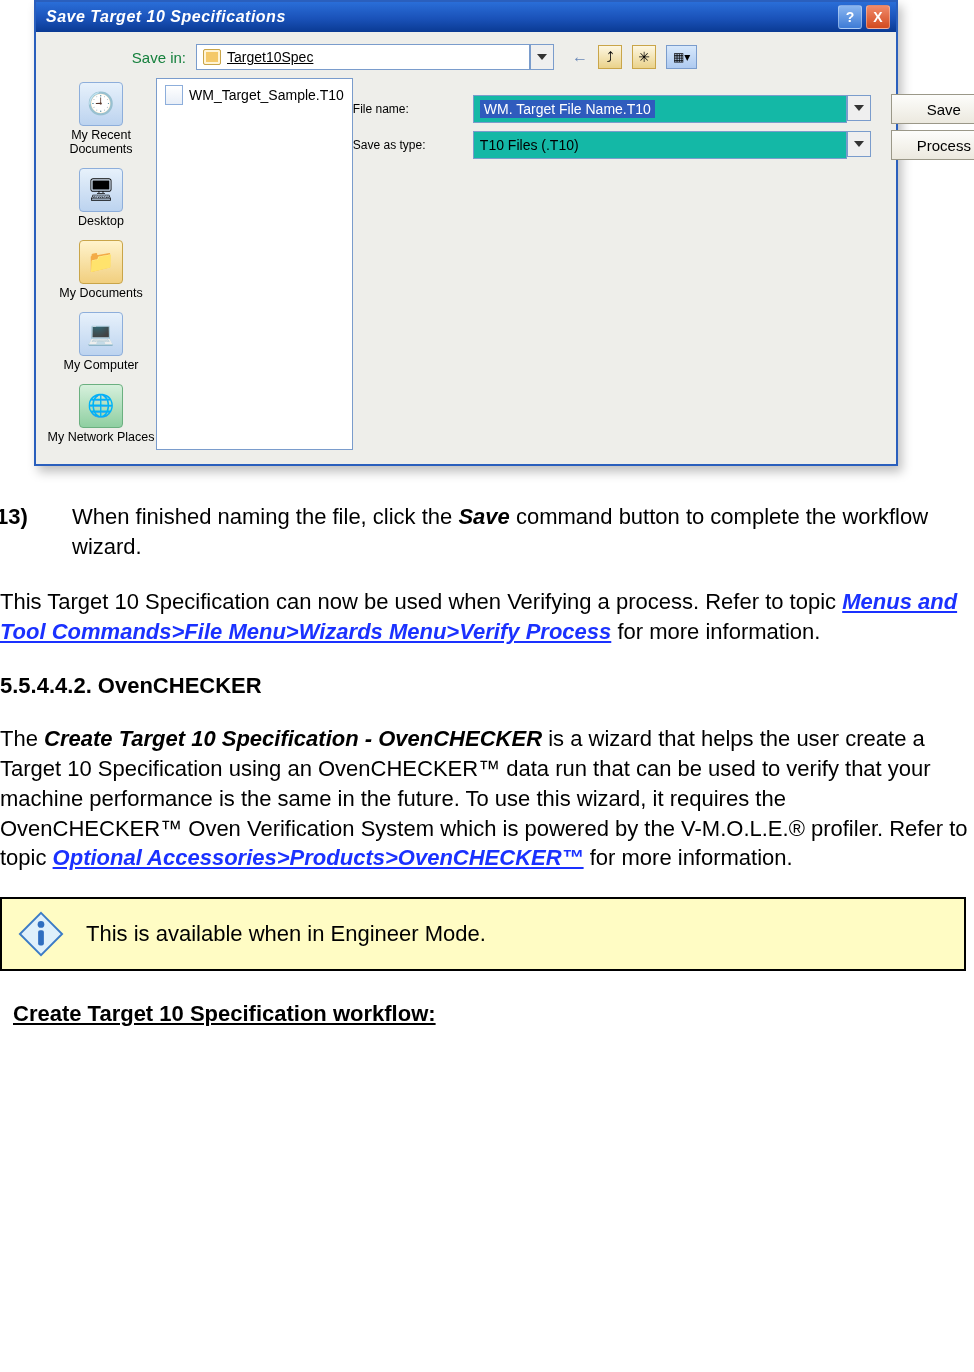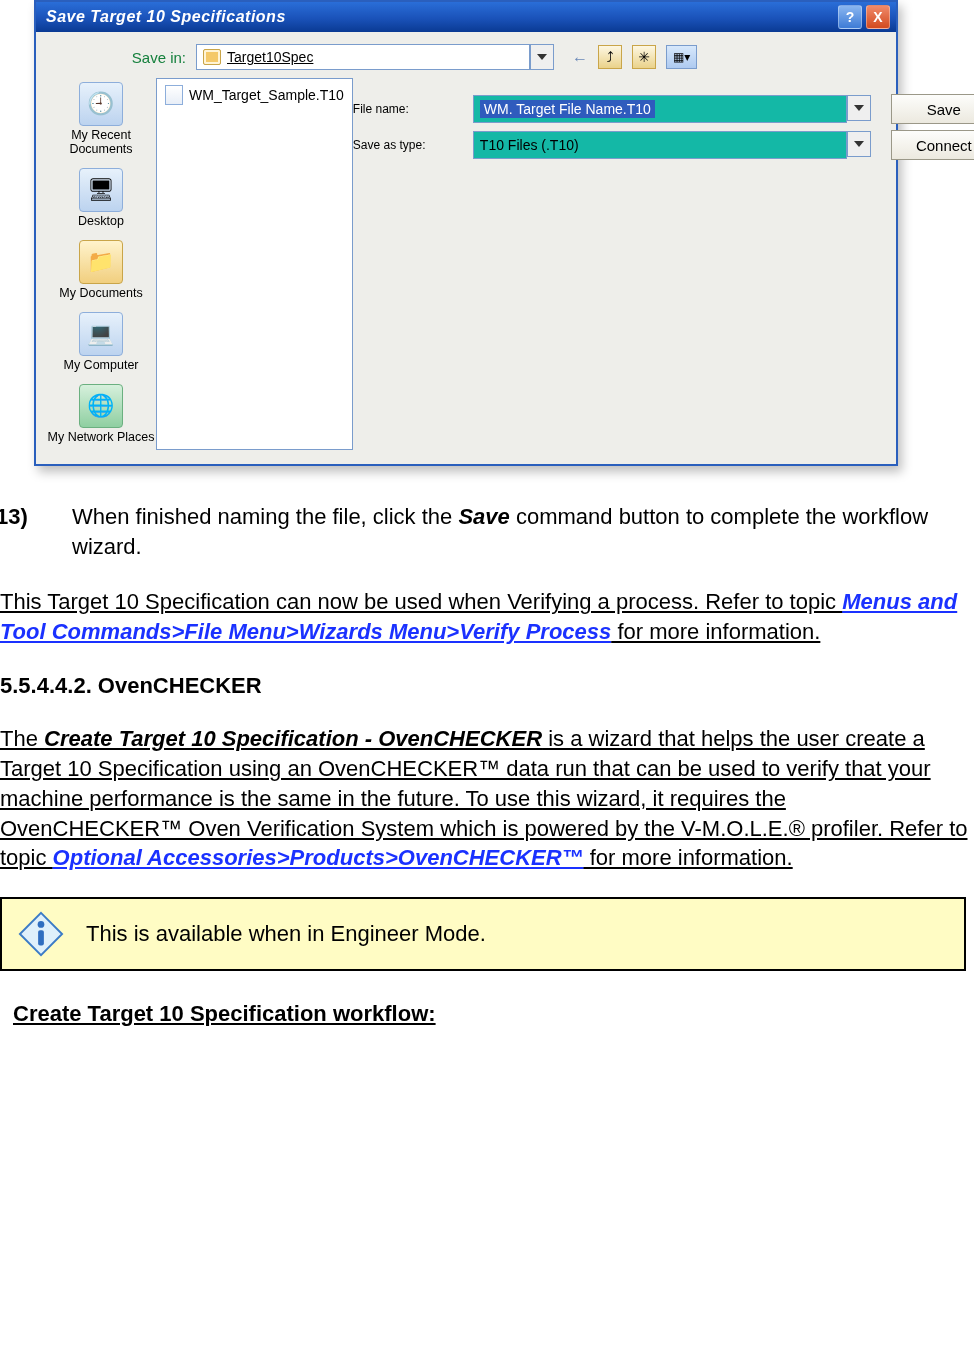--- a/index.html
+++ b/index.html
@@ -187,21 +187,21 @@
     margin-bottom: 26px;
   }
   .num-indent .num { display:inline-block; width:38px;font-weight:bold; }
   .bolditalic { font-weight: bold; font-style: italic; }
   .link {
     color: #1a31ff;
     text-decoration: underline;
     font-weight: bold;
     font-style: italic;
   }
-  .para { margin: 0 0 24px 0; text-decoration: underline; }
+  .para { margin: 0 0 24px 0; }
   .heading {
     font-weight: bold;
     margin: 0 0 24px 0;
   }
   .ul-heading {
     font-weight: bold;
     text-decoration: underline;
     margin: 28px 0 8px 0;
     padding-left: 13px;
   }
@@ -309,21 +309,21 @@
                 <div class="br-lbl">Save as type:</div>
                 <div class="br-field">
                   <div class="br-input">
                     <span>T10 Files (.T10)</span>
                   </div>
                   <div class="combo-drop">
                       <div class="caret-down"></div>
                     </div>
                 </div>
                 <div class="btn">
-                  <span>Connect</span>
+                  <span>Process</span>
                 </div>
               </div>
             </div>
           </div>
         </div>
 
       </div>
     </div>
   </div>
 

